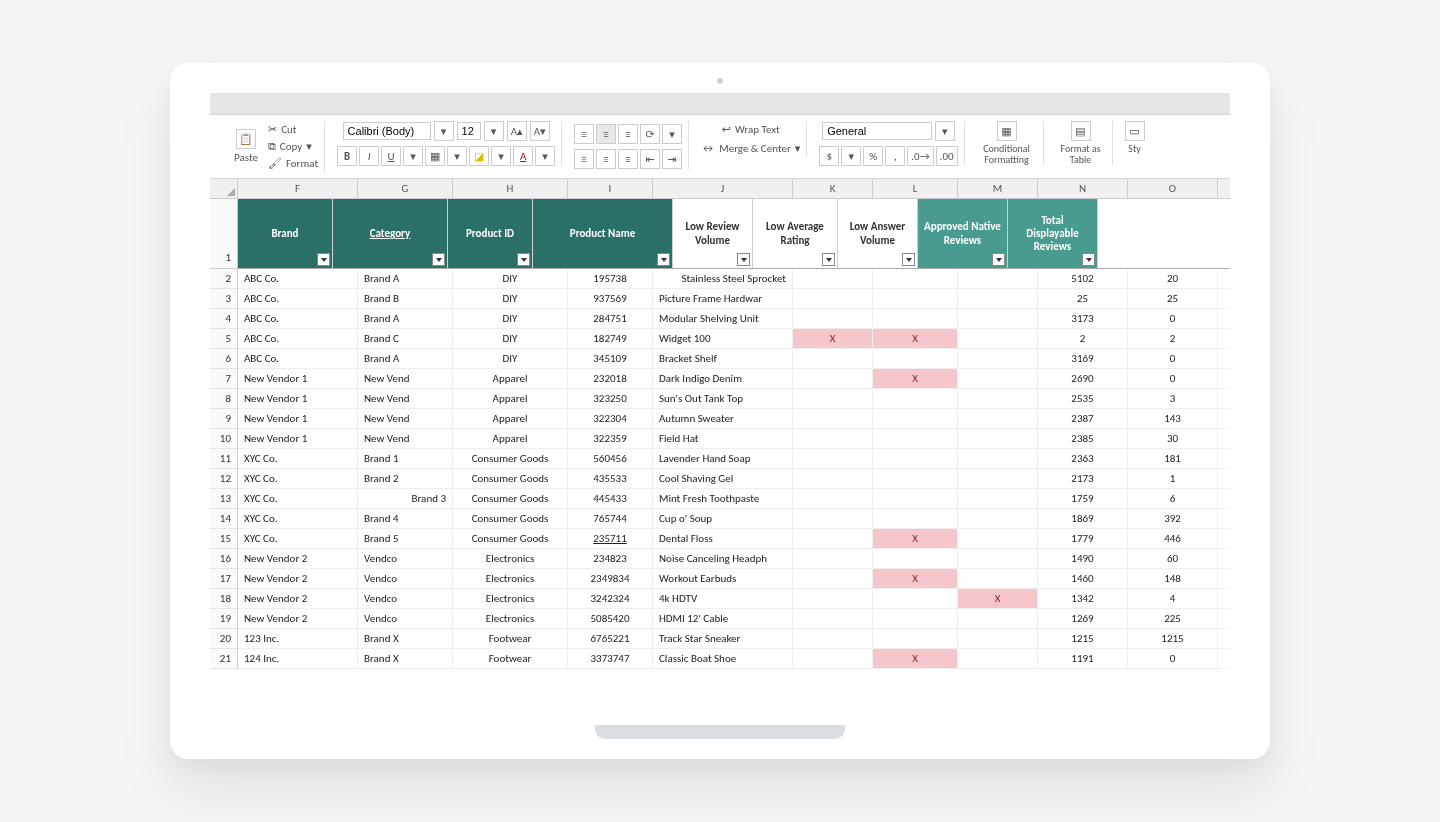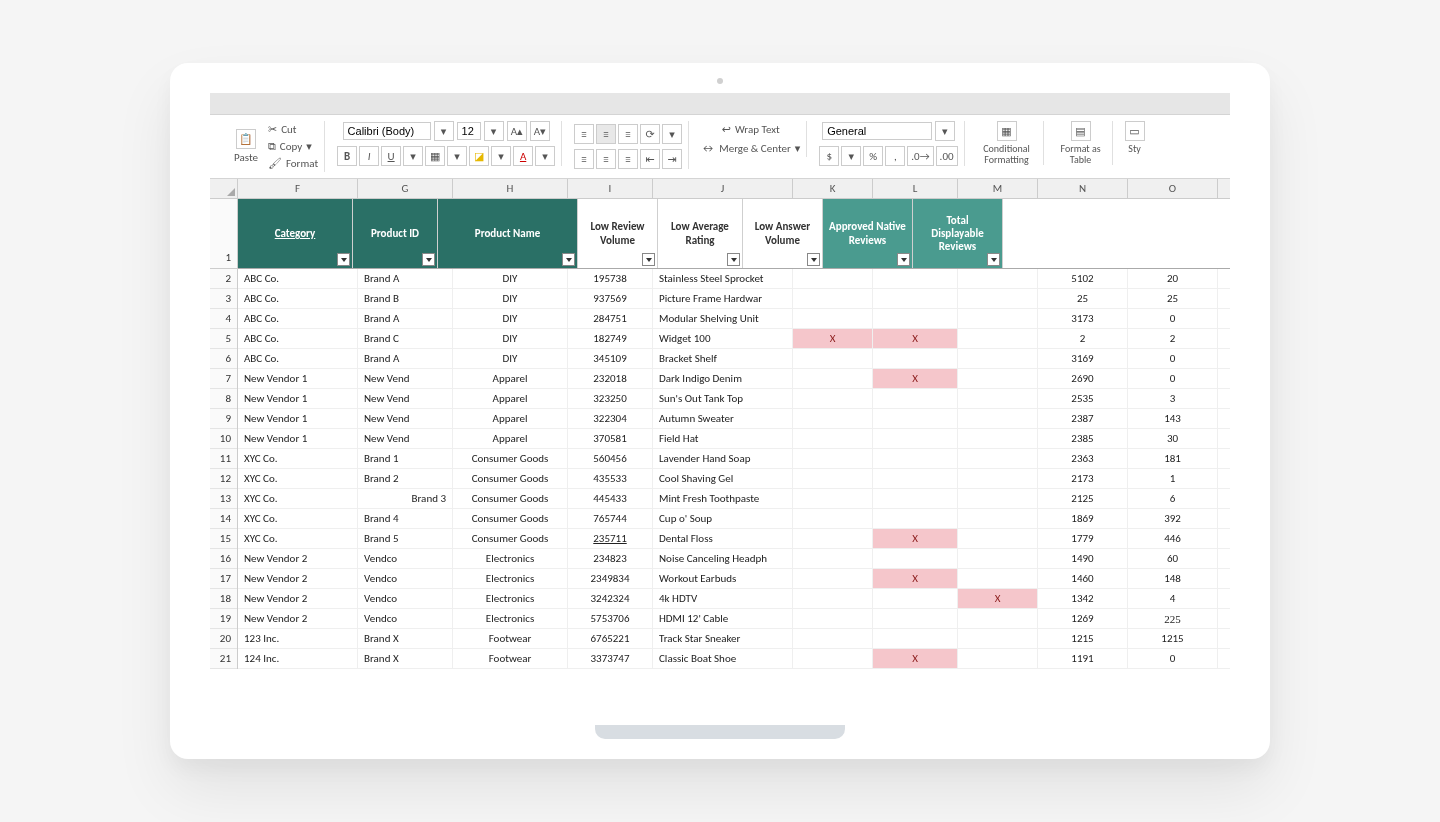--- a/index.html
+++ b/index.html
@@ -237,36 +237,37 @@
             <div class="ch" style="width: 115px;">H</div>
             <div class="ch" style="width: 85px;">I</div>
             <div class="ch" style="width: 140px;">J</div>
             <div class="ch" style="width: 80px;">K</div>
             <div class="ch" style="width: 85px;">L</div>
             <div class="ch" style="width: 80px;">M</div>
             <div class="ch" style="width: 90px;">N</div>
             <div class="ch" style="width: 90px;">O</div>
           </div>
         <div class="hdr-row" id="hdr-row">
+            <div class="hcell green" style="width: 95px;">Brand<span class="filter"></span></div>
             <div class="hcell green" style="width: 115px; text-decoration: underline;">Category<span class="filter"></span></div>
             <div class="hcell green" style="width: 85px;">Product ID<span class="filter"></span></div>
             <div class="hcell green" style="width: 140px;">Product Name<span class="filter"></span></div>
             <div class="hcell " style="width: 80px;">Low Review Volume<span class="filter"></span></div>
             <div class="hcell " style="width: 85px;">Low Average Rating<span class="filter"></span></div>
             <div class="hcell " style="width: 80px;">Low Answer Volume<span class="filter"></span></div>
             <div class="hcell lgreen" style="width: 90px;">Approved Native Reviews<span class="filter"></span></div>
             <div class="hcell lgreen" style="width: 90px;">Total Displayable Reviews<span class="filter"></span></div>
           </div>
         <div id="data-rows">
             <div class="data-row">
               <div class="dcell" style="width: 120px;">ABC Co.</div>
               <div class="dcell" style="width: 95px;">Brand A</div>
               <div class="dcell center" style="width: 115px;">DIY</div>
               <div class="dcell center" style="width: 85px;">195738</div>
-              <div class="dcell" style="width: 140px;">Stainless Steel Sprocket</div>
+              <div class="dcell" style="width: 140px; text-align: right;">Stainless Steel Sprocket</div>
               <div class="dcell center" style="width: 80px;"></div>
               <div class="dcell center" style="width: 85px;"></div>
               <div class="dcell center" style="width: 80px;"></div>
               <div class="dcell center" style="width: 90px;">5102</div>
               <div class="dcell center" style="width: 90px;">20</div>
             </div>
             <div class="data-row">
               <div class="dcell" style="width: 120px;">ABC Co.</div>
               <div class="dcell" style="width: 95px;">Brand B</div>
               <div class="dcell center" style="width: 115px;">DIY</div>
@@ -347,21 +348,21 @@
               <div class="dcell center" style="width: 80px;"></div>
               <div class="dcell center" style="width: 85px;"></div>
               <div class="dcell center" style="width: 80px;"></div>
               <div class="dcell center" style="width: 90px;">2387</div>
               <div class="dcell center" style="width: 90px;">143</div>
             </div>
             <div class="data-row">
               <div class="dcell" style="width: 120px;">New Vendor 1</div>
               <div class="dcell" style="width: 95px;">New Vend</div>
               <div class="dcell center" style="width: 115px;">Apparel</div>
-              <div class="dcell center" style="width: 85px;">370581</div>
+              <div class="dcell center" style="width: 85px;">322359</div>
               <div class="dcell" style="width: 140px;">Field Hat</div>
               <div class="dcell center" style="width: 80px;"></div>
               <div class="dcell center" style="width: 85px;"></div>
               <div class="dcell center" style="width: 80px;"></div>
               <div class="dcell center" style="width: 90px;">2385</div>
               <div class="dcell center" style="width: 90px;">30</div>
             </div>
             <div class="data-row">
               <div class="dcell" style="width: 120px;">XYC Co.</div>
               <div class="dcell" style="width: 95px;">Brand 1</div>
@@ -388,21 +389,21 @@
             </div>
             <div class="data-row">
               <div class="dcell" style="width: 120px;">XYC Co.</div>
               <div class="dcell" style="width: 95px; text-align: right;">Brand 3</div>
               <div class="dcell center" style="width: 115px;">Consumer Goods</div>
               <div class="dcell center" style="width: 85px;">445433</div>
               <div class="dcell" style="width: 140px;">Mint Fresh Toothpaste</div>
               <div class="dcell center" style="width: 80px;"></div>
               <div class="dcell center" style="width: 85px;"></div>
               <div class="dcell center" style="width: 80px;"></div>
-              <div class="dcell center" style="width: 90px;">2125</div>
+              <div class="dcell center" style="width: 90px;">1759</div>
               <div class="dcell center" style="width: 90px;">6</div>
             </div>
             <div class="data-row">
               <div class="dcell" style="width: 120px;">XYC Co.</div>
               <div class="dcell" style="width: 95px;">Brand 4</div>
               <div class="dcell center" style="width: 115px;">Consumer Goods</div>
               <div class="dcell center" style="width: 85px;">765744</div>
               <div class="dcell" style="width: 140px;">Cup o' Soup</div>
               <div class="dcell center" style="width: 80px;"></div>
               <div class="dcell center" style="width: 85px;"></div>
@@ -455,27 +456,27 @@
               <div class="dcell center" style="width: 80px;"></div>
               <div class="dcell center" style="width: 85px;"></div>
               <div class="dcell center flag" style="width: 80px;">X</div>
               <div class="dcell center" style="width: 90px;">1342</div>
               <div class="dcell center" style="width: 90px;">4</div>
             </div>
             <div class="data-row">
               <div class="dcell" style="width: 120px;">New Vendor 2</div>
               <div class="dcell" style="width: 95px;">Vendco</div>
               <div class="dcell center" style="width: 115px;">Electronics</div>
-              <div class="dcell center" style="width: 85px;">5753706</div>
+              <div class="dcell center" style="width: 85px;">5085420</div>
               <div class="dcell" style="width: 140px;">HDMI 12' Cable</div>
               <div class="dcell center" style="width: 80px;"></div>
               <div class="dcell center" style="width: 85px;"></div>
               <div class="dcell center" style="width: 80px;"></div>
               <div class="dcell center" style="width: 90px;">1269</div>
-              <div class="dcell center" style="width: 90px; font-family: Liberation Serif, serif;">225</div>
+              <div class="dcell center" style="width: 90px;">225</div>
             </div>
             <div class="data-row">
               <div class="dcell" style="width: 120px;">123 Inc.</div>
               <div class="dcell" style="width: 95px;">Brand X</div>
               <div class="dcell center" style="width: 115px;">Footwear</div>
               <div class="dcell center" style="width: 85px;">6765221</div>
               <div class="dcell" style="width: 140px;">Track Star Sneaker</div>
               <div class="dcell center" style="width: 80px;"></div>
               <div class="dcell center" style="width: 85px;"></div>
               <div class="dcell center" style="width: 80px;"></div>

